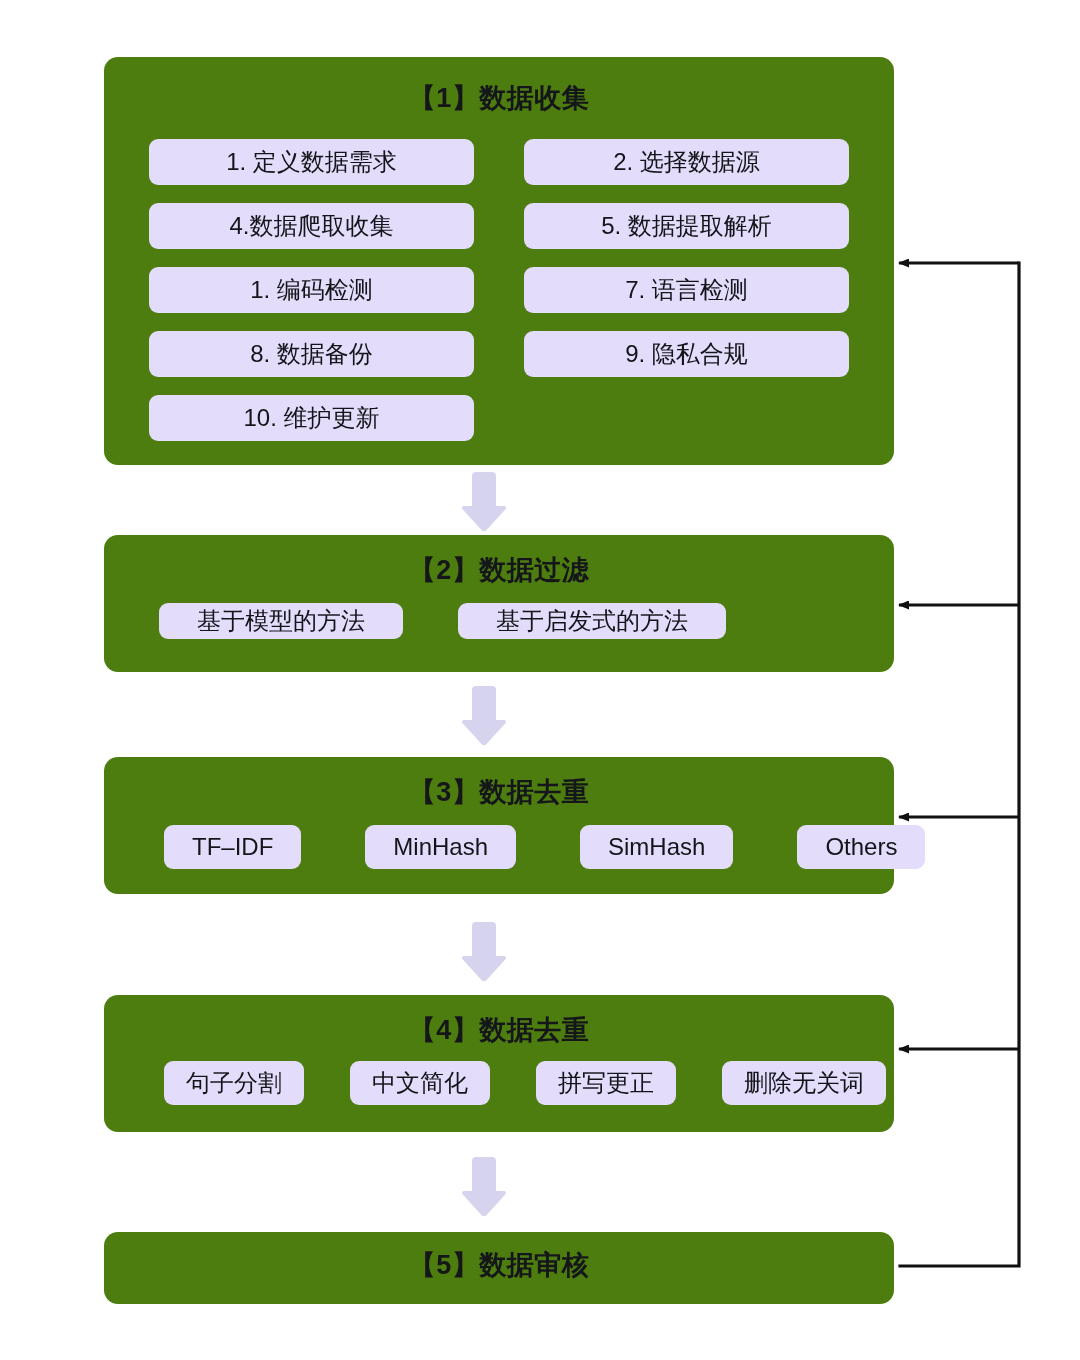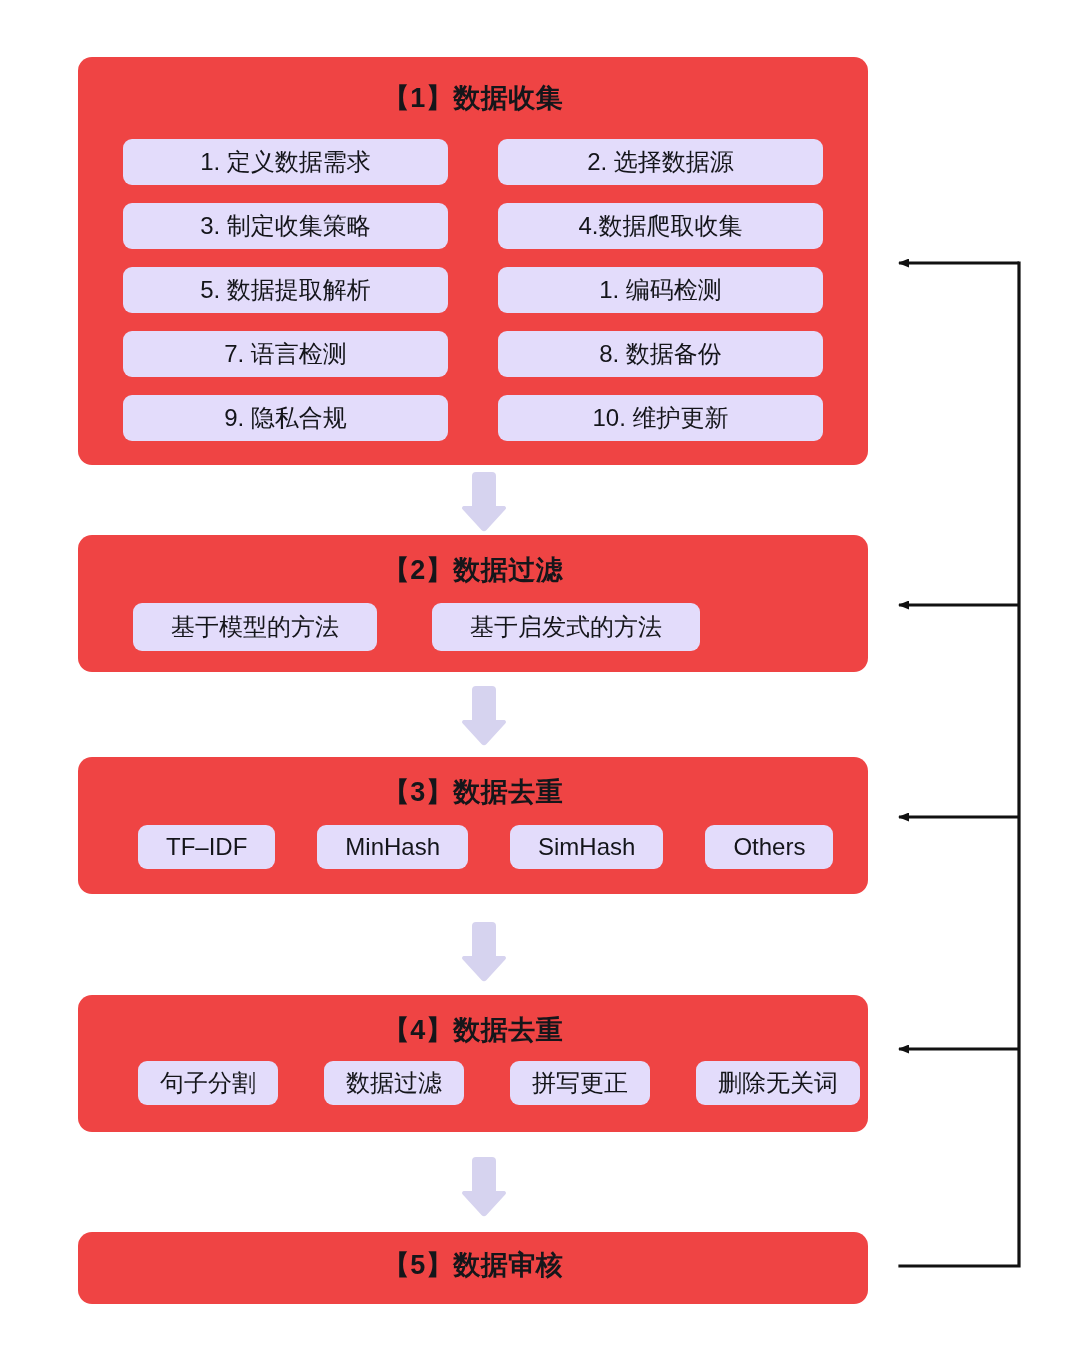--- a/index.html
+++ b/index.html
@@ -16,23 +16,23 @@
   }
 
   .canvas {
     position: absolute;
     inset: 0;
   }
 
   
   .panel {
     position: absolute;
-    left: 78px;
+    left: 104px;
     width: 790px;
-    background: #ef4444;
+    background: #4d7c0f;
     border-radius: 14px;
     box-sizing: border-box;
   }
 
   .panel-title {
     text-align: center;
     font-size: 27px;
     font-weight: bold;
     color: #15161a;
     letter-spacing: 0.5px;
@@ -67,21 +67,21 @@
   }
 
   
   .row2 {
     position: absolute;
     left: 55px;
     display: flex;
     gap: 55px;
   }
   .row2 .pill {
-    height: 48px;
+    height: 36px;
     font-size: 24px;
     padding: 3px 38px;
   }
 
   
   .rowN {
     position: absolute;
     left: 60px;
     display: flex;
     align-items: center;
@@ -129,21 +129,20 @@
 </head>
 <body>
 
 <div class="canvas">
 
   <div class="panel" style="top:57px; height:408px;">
     <div class="panel-title" style="padding-top:28px;">【1】数据收集</div>
     <div class="grid2" style="top:82px;">
       <div class="pill">1. 定义数据需求</div>
       <div class="pill">2. 选择数据源</div>
-      <div class="pill">3. 制定收集策略</div>
       <div class="pill">4.数据爬取收集</div>
       <div class="pill">5. 数据提取解析</div>
       <div class="pill">1. 编码检测</div>
       <div class="pill">7. 语言检测</div>
       <div class="pill">8. 数据备份</div>
       <div class="pill">9. 隐私合规</div>
       <div class="pill">10. 维护更新</div>
     </div>
   </div>
 
@@ -162,39 +161,39 @@
   </div>
 
   <div class="flow-arrow" style="top:684px;">
     <svg width="52" height="64" viewBox="0 0 52 64">
       <path d="M18 2 h16 a4 4 0 0 1 4 4 v30 h8 a2 2 0 0 1 1.5 3.3 L28.5 60 a3.5 3.5 0 0 1 -5 0 L4.5 39.3 A2 2 0 0 1 6 36 h8 V6 a4 4 0 0 1 4 -4 z" fill="#d6d3ef"></path>
     </svg>
   </div>
 
   <div class="panel" style="top:757px; height:137px;">
     <div class="panel-title" style="padding-top:22px;">【3】数据去重</div>
-    <div class="rowN" style="top:68px; gap:42px;">
+    <div class="rowN" style="top:68px; gap:64px;">
       <div class="pill" style="padding:0 28px;">TF–IDF</div>
       <div class="pill" style="padding:0 28px;">MinHash</div>
       <div class="pill" style="padding:0 28px;">SimHash</div>
       <div class="pill" style="padding:0 28px;">Others</div>
     </div>
   </div>
 
   <div class="flow-arrow" style="top:920px;">
     <svg width="52" height="64" viewBox="0 0 52 64">
       <path d="M18 2 h16 a4 4 0 0 1 4 4 v30 h8 a2 2 0 0 1 1.5 3.3 L28.5 60 a3.5 3.5 0 0 1 -5 0 L4.5 39.3 A2 2 0 0 1 6 36 h8 V6 a4 4 0 0 1 4 -4 z" fill="#d6d3ef"></path>
     </svg>
   </div>
 
   <div class="panel" style="top:995px; height:137px;">
     <div class="panel-title" style="padding-top:22px;">【4】数据去重</div>
     <div class="rowN" style="top:66px; gap:46px;">
       <div class="pill" style="padding:0 22px;">句子分割</div>
-      <div class="pill" style="padding:0 22px;">数据过滤</div>
+      <div class="pill" style="padding:0 22px;">中文简化</div>
       <div class="pill" style="padding:0 22px;">拼写更正</div>
       <div class="pill" style="padding:0 22px;">删除无关词</div>
     </div>
   </div>
 
   <div class="flow-arrow" style="top:1155px;">
     <svg width="52" height="64" viewBox="0 0 52 64">
       <path d="M18 2 h16 a4 4 0 0 1 4 4 v30 h8 a2 2 0 0 1 1.5 3.3 L28.5 60 a3.5 3.5 0 0 1 -5 0 L4.5 39.3 A2 2 0 0 1 6 36 h8 V6 a4 4 0 0 1 4 -4 z" fill="#d6d3ef"></path>
     </svg>
   </div>

